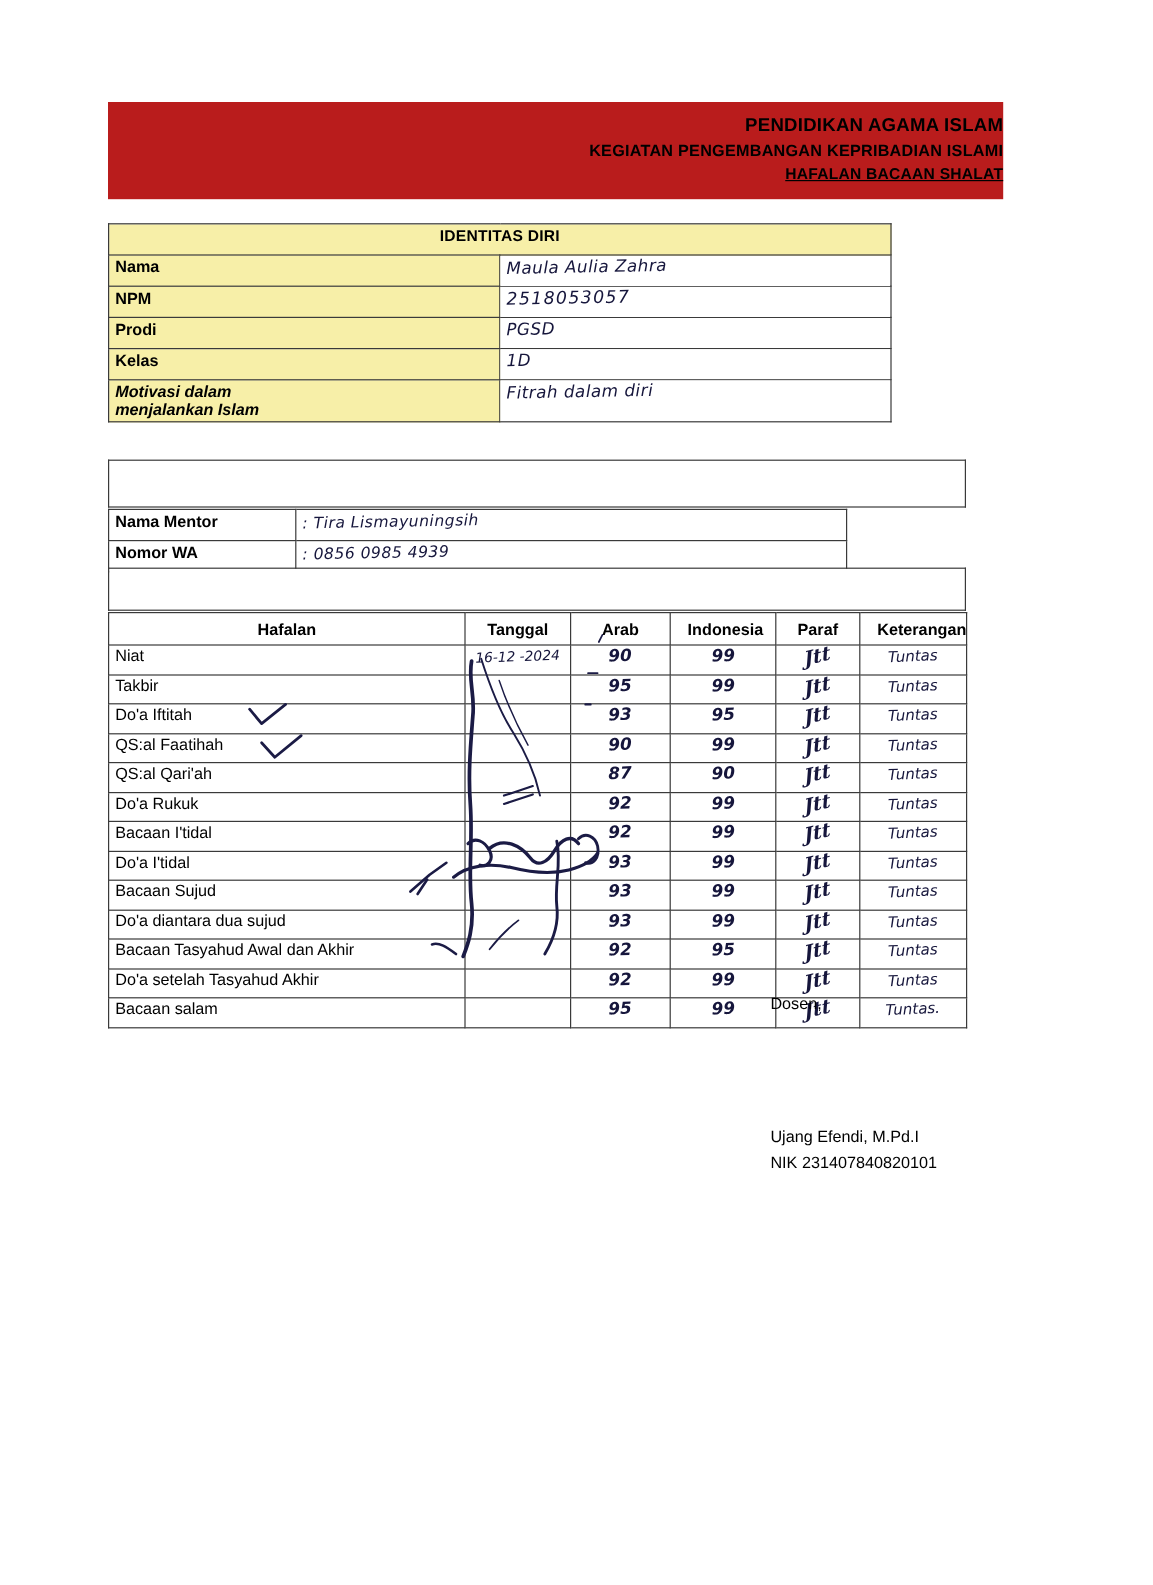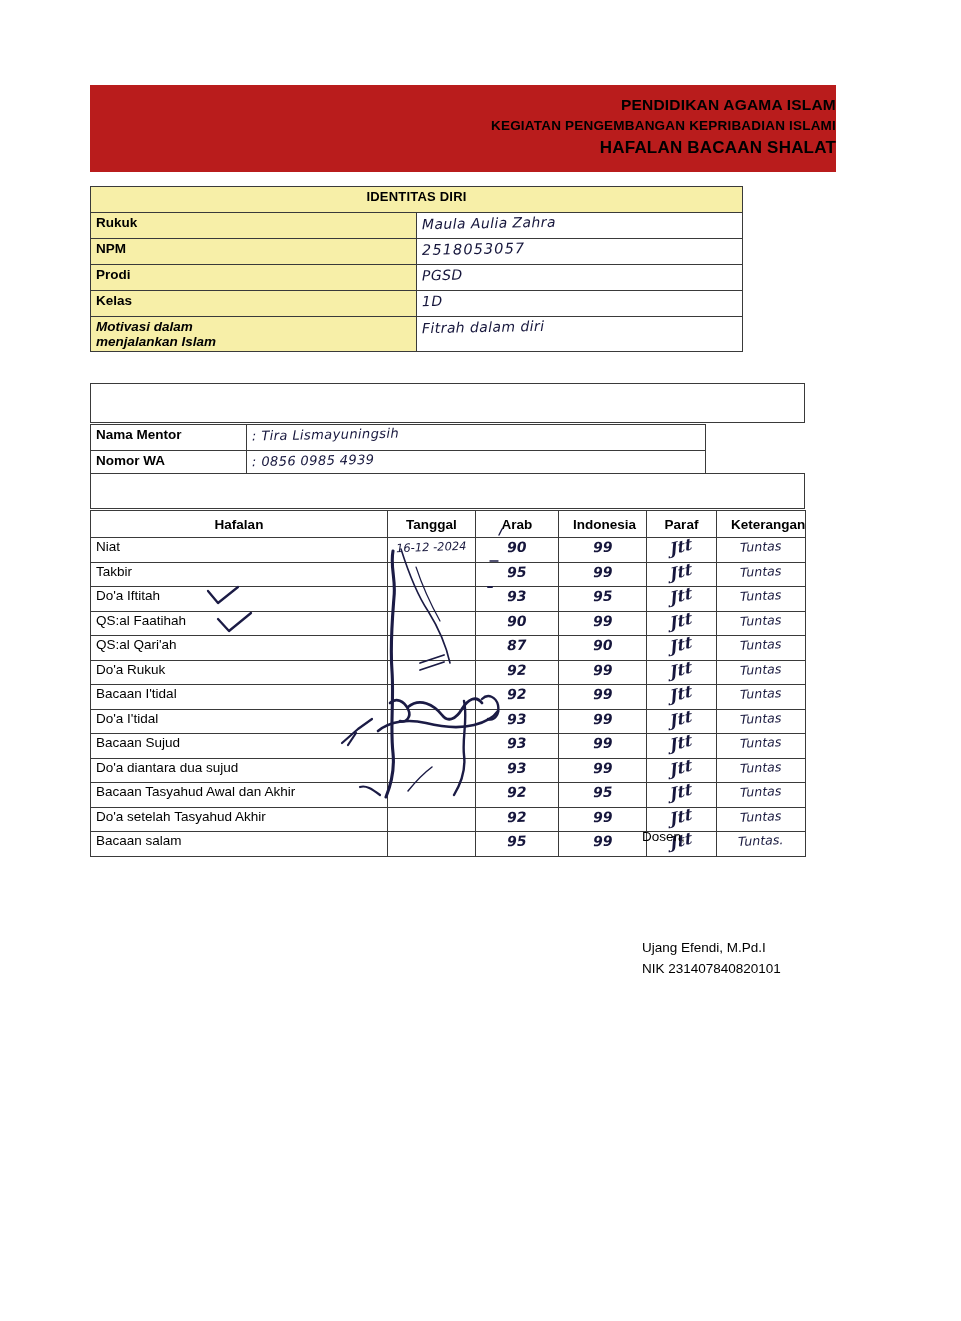--- a/index.html
+++ b/index.html
@@ -34,21 +34,21 @@
     padding: 9px 0 11px 0;
     text-align: right;
   }
   .banner-line {
     font-weight: bold;
     letter-spacing: .2px;
     line-height: 1.45;
   }
   .banner-line.l1 { font-size: 15.5px; }
   .banner-line.l2 { font-size: 13.5px; }
-  .banner-line.l3 { font-size: 17px; }
+  .banner-line.l3 { font-size: 13px; text-decoration: underline; }
 
   
   .tbl {
     position: absolute;
     border-collapse: collapse;
     table-layout: fixed;
     font-size: 13px;
   }
   .tbl td {
     border: 1.2px solid #3a3a3a;
@@ -226,21 +226,21 @@
     <div class="banner-line l2">KEGIATAN PENGEMBANGAN KEPRIBADIAN ISLAMI</div>
     <div class="banner-line l3">HAFALAN BACAAN SHALAT</div>
   </div>
 
   <table class="tbl" id="identity-table">
     <tbody>
         <tr>
       <td class="id-title" colspan="2">IDENTITAS DIRI</td>
     </tr>
     <tr>
-      <td class="id-label">Rukuk</td>
+      <td class="id-label">Nama</td>
       <td class="id-value">
         <span class="hw">Maula Aulia Zahra</span>
       </td>
     </tr>
     <tr>
       <td class="id-label">NPM</td>
       <td class="id-value">
         <span class="hw num">2518053057</span>
       </td>
     </tr>

